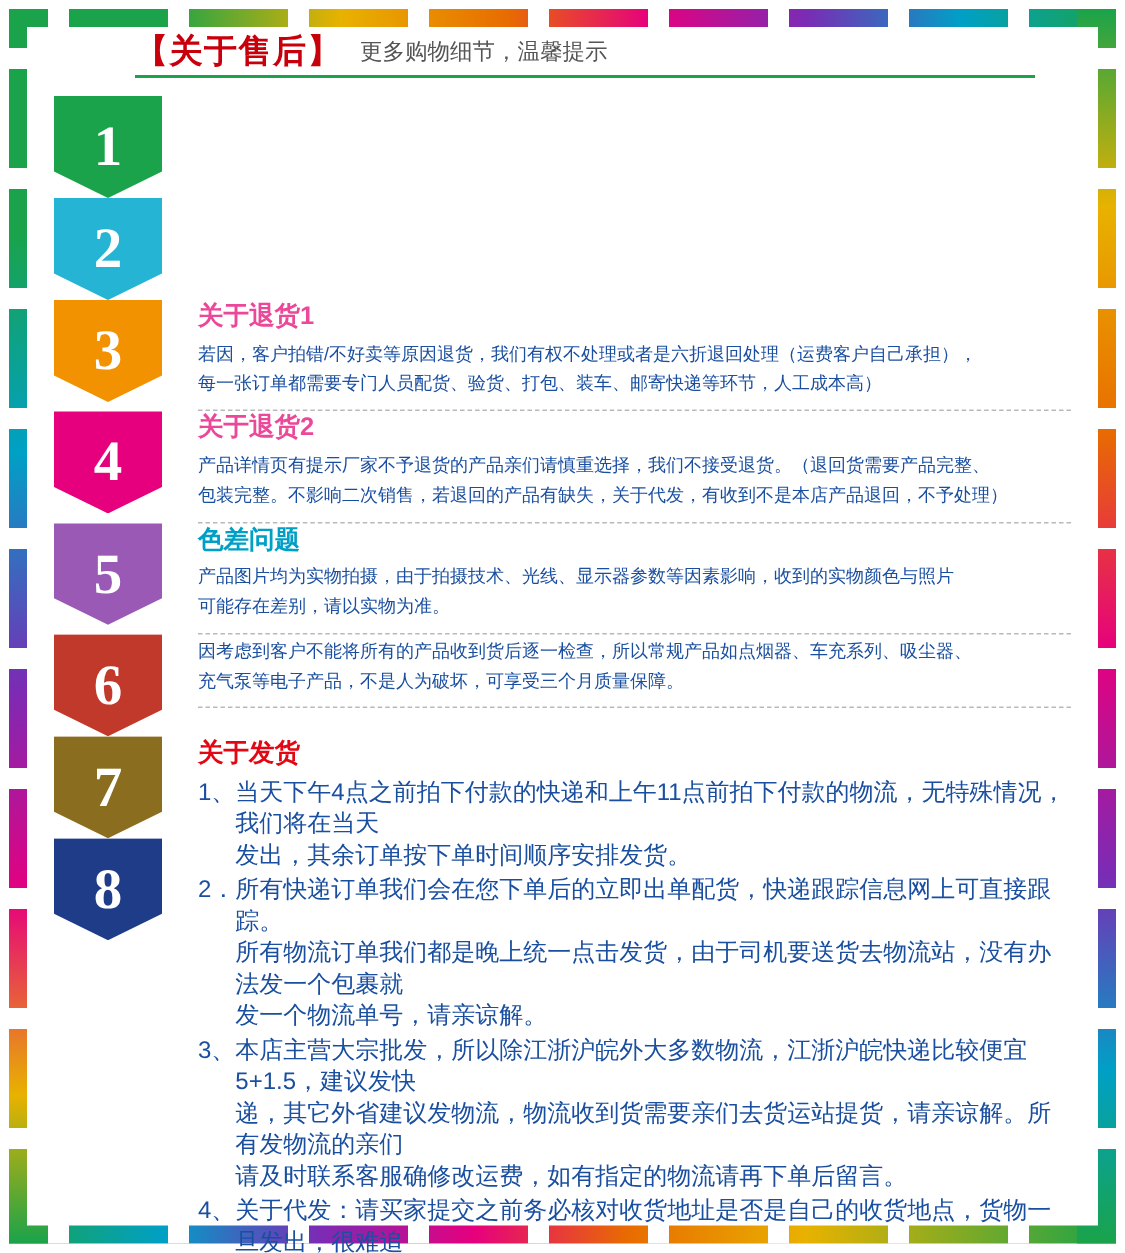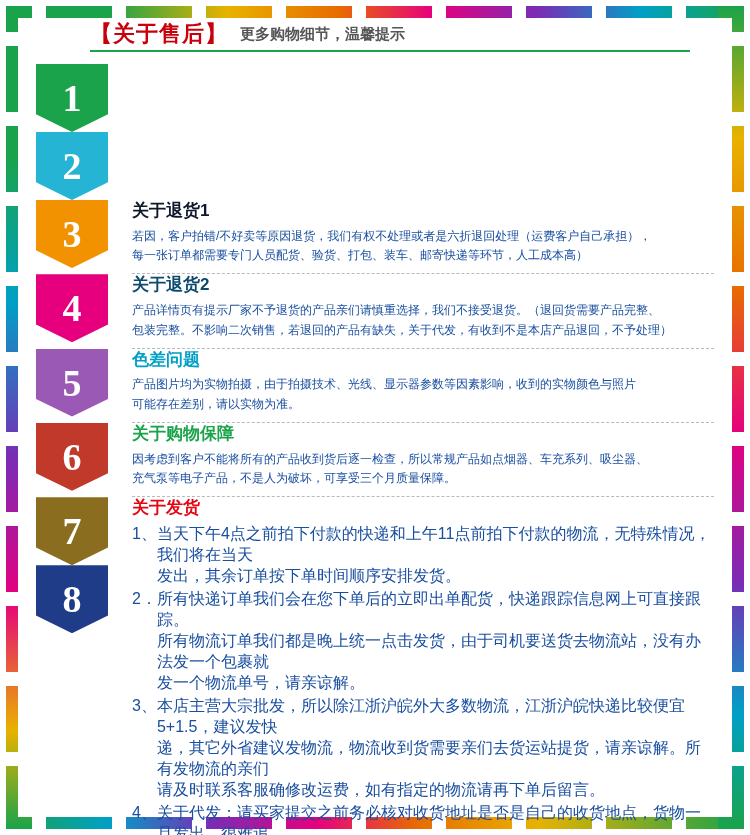--- a/index.html
+++ b/index.html
@@ -77,21 +77,20 @@
     font-size: 22px;
     font-weight: bold;
     letter-spacing: 1px;
     white-space: nowrap;
   }
   .header-sub {
     margin-left: 12px;
     color: #555555;
     font-size: 15px;
     white-space: nowrap;
-    font-weight: bold;
   }
   .header-rule {
     position: absolute;
     left: 0;
     bottom: 2px;
     width: 100%;
     height: 2px;
     background: #1aa34a;
   }
 
@@ -280,35 +279,35 @@
       <div class="num-col">
         <div class="chevron" style="background:#26b4d4;height:68px;">2</div>
       </div>
     </div>
 
     <div class="row">
       <div class="num-col">
         <div class="chevron" style="background:#f39200;height:68px;">3</div>
       </div>
       <div class="text-col">
-        <h3 class="sec-title" style="color:#0f172a;">关于退货1</h3>
+        <h3 class="sec-title" style="color:#ec4899;">关于退货1</h3>
         <div class="sec-body">
           <p>若因，客户拍错/不好卖等原因退货，我们有权不处理或者是六折退回处理（运费客户自己承担），</p>
           <p>每一张订单都需要专门人员配货、验货、打包、装车、邮寄快递等环节，人工成本高）</p>
         </div>
         <div class="divider"></div>
       </div>
     </div>
 
     <div class="row">
       <div class="num-col">
         <div class="chevron" style="background:#e6007e;height:68px;">4</div>
       </div>
       <div class="text-col">
-        <h3 class="sec-title" style="color:#0c4a6e;">关于退货2</h3>
+        <h3 class="sec-title" style="color:#ec4899;">关于退货2</h3>
         <div class="sec-body">
           <p>产品详情页有提示厂家不予退货的产品亲们请慎重选择，我们不接受退货。（退回货需要产品完整、</p>
           <p>包装完整。不影响二次销售，若退回的产品有缺失，关于代发，有收到不是本店产品退回，不予处理）</p>
         </div>
         <div class="divider"></div>
       </div>
     </div>
 
     <div class="row">
       <div class="num-col">
@@ -322,21 +321,20 @@
         </div>
         <div class="divider"></div>
       </div>
     </div>
 
     <div class="row">
       <div class="num-col">
         <div class="chevron" style="background:#c0392b;height:68px;">6</div>
       </div>
       <div class="text-col">
-        <h3 class="sec-title" style="color:#1aa34a;">关于购物保障</h3>
         <div class="sec-body">
           <p>因考虑到客户不能将所有的产品收到货后逐一检查，所以常规产品如点烟器、车充系列、吸尘器、</p>
           <p>充气泵等电子产品，不是人为破坏，可享受三个月质量保障。</p>
         </div>
         <div class="divider"></div>
       </div>
     </div>
 
     <div class="row">
       <div class="num-col">

